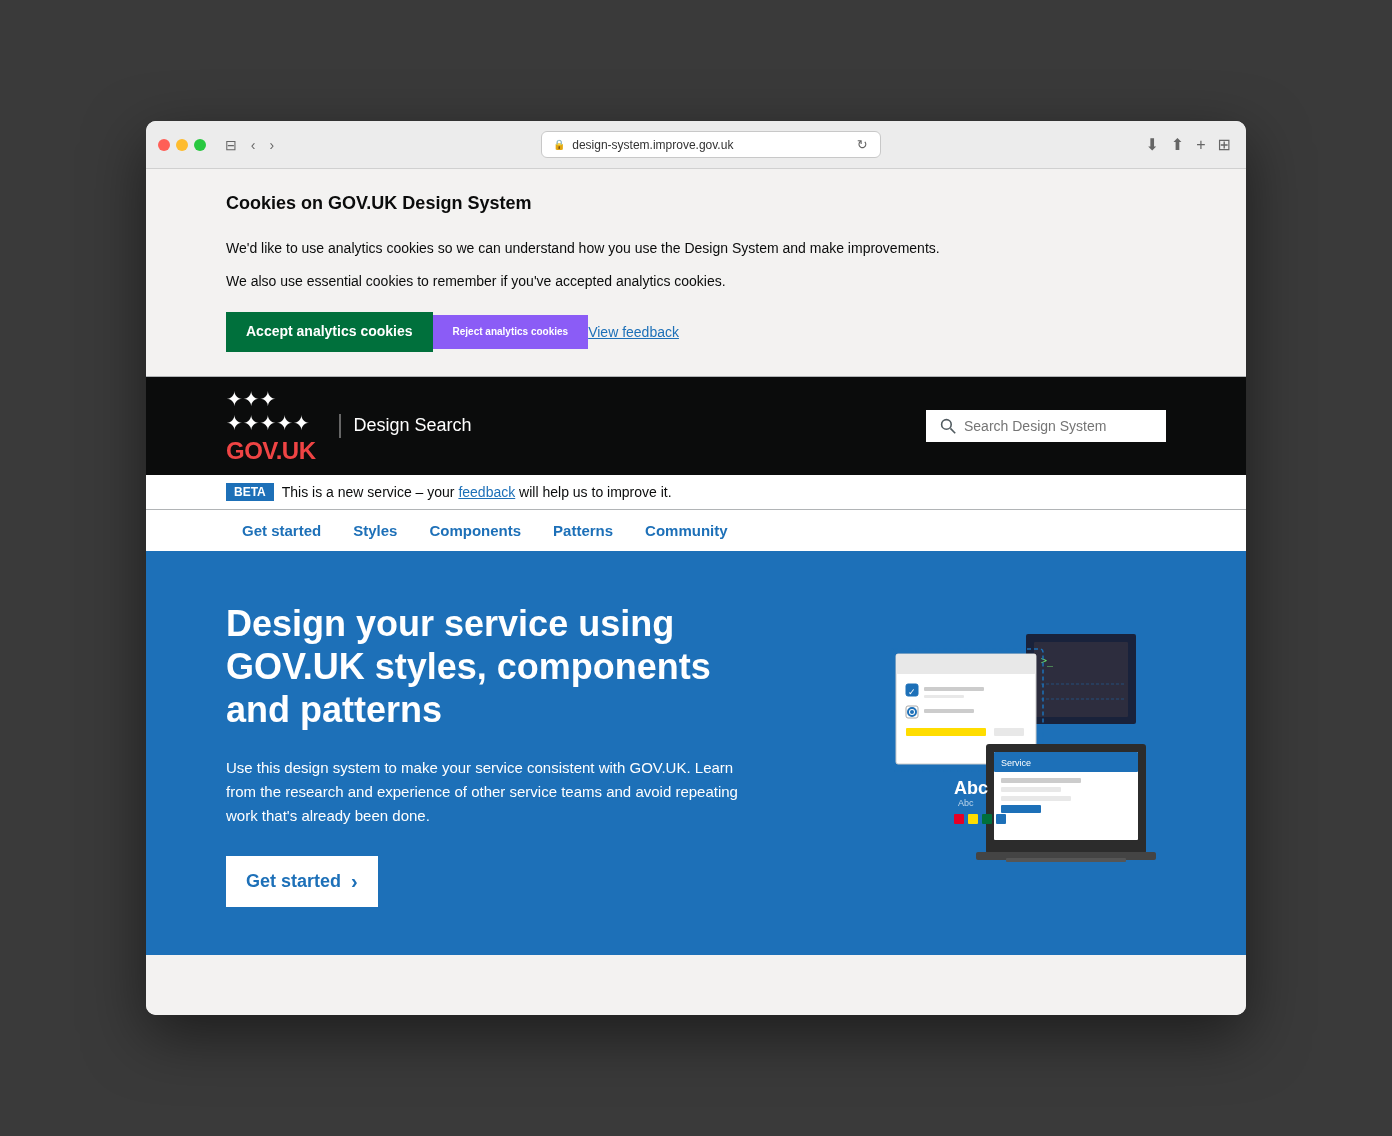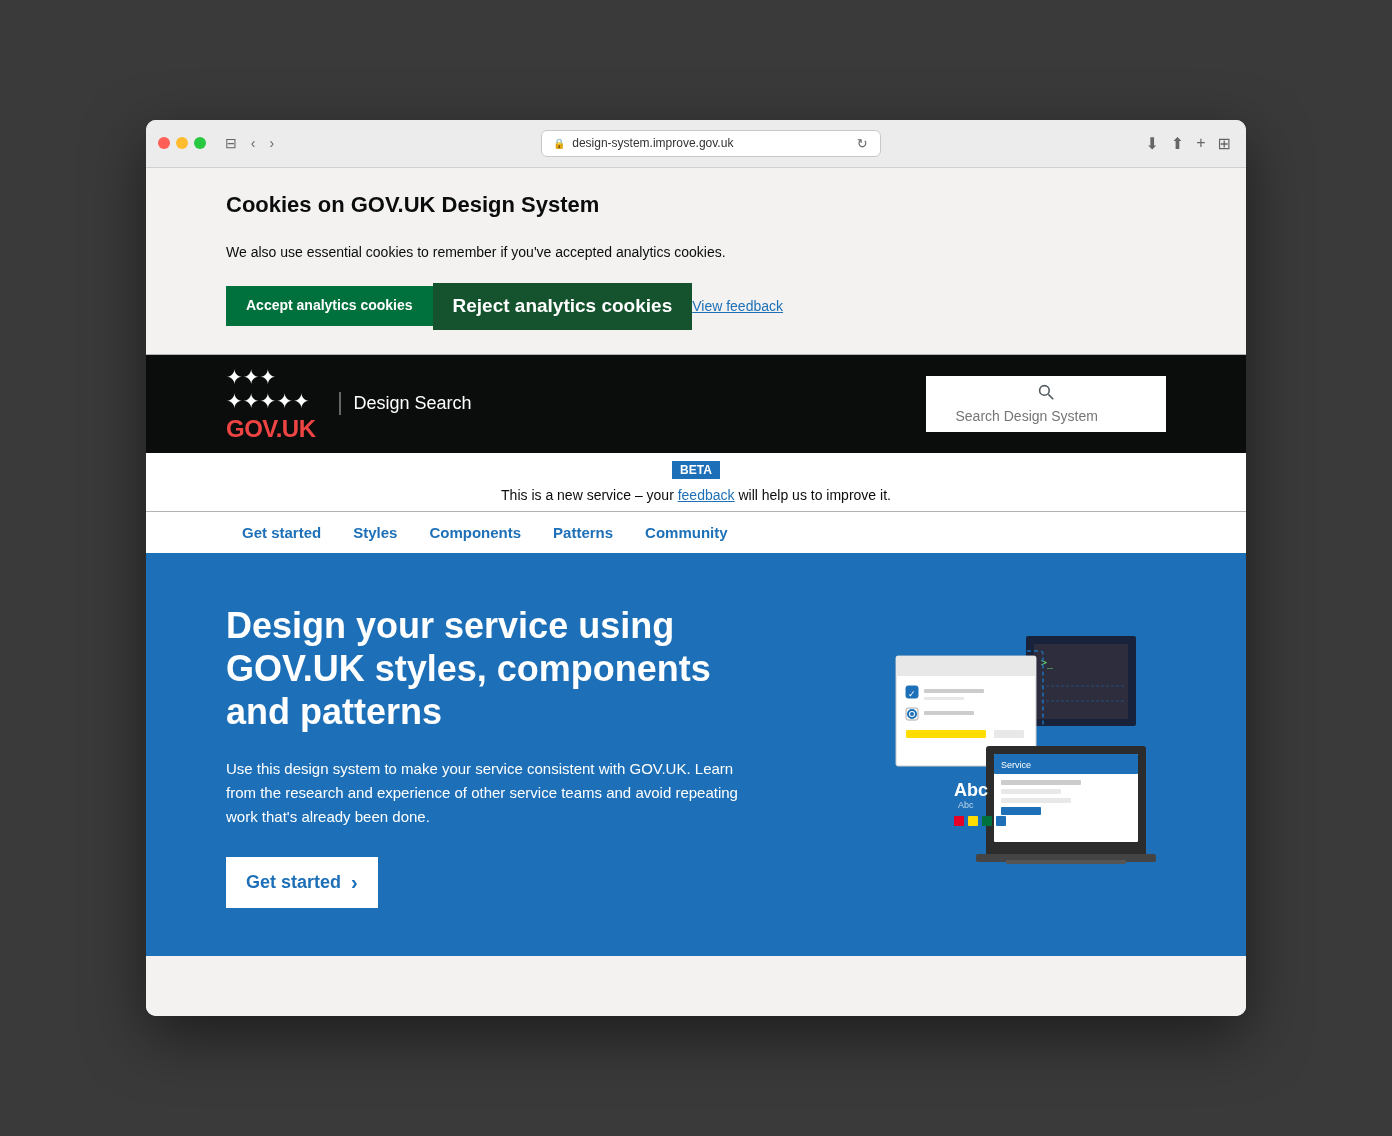--- a/index.html
+++ b/index.html
@@ -103,21 +103,21 @@
     }
 
     
     .cookie-banner {
       background: #f3f2f1;
       padding: 24px 80px;
       border-bottom: 1px solid #b1b4b6;
     }
 
     .cookie-banner h2 {
-      font-size: 22px;
+      font-size: 18px;
       font-weight: 700;
       color: #0b0c0c;
       margin-bottom: 24px;
       font-family: "GDS Transport", Arial, sans-serif;
     }
 
     .cookie-banner p {
       font-size: 14px;
       color: #0b0c0c;
       margin-bottom: 12px;
@@ -137,25 +137,25 @@
       padding: 10px 20px;
       font-size: 14px;
       font-weight: 600;
       cursor: pointer;
       font-family: Arial, sans-serif;
       line-height: 1.4;
       min-width: 150px;
     }
 
     .btn-reject {
-      background: #14532d;
+      background: #8b5cf6;
       color: white;
       border: none;
       padding: 10px 20px;
-      font-size: 19px;
+      font-size: 10px;
       font-weight: 600;
       cursor: pointer;
       font-family: Arial, sans-serif;
       line-height: 1.4;
       min-width: 150px;
     }
 
     .view-cookies-link {
       color: #1d70b8;
       text-decoration: underline;
@@ -218,21 +218,20 @@
     }
 
     .search-box {
       display: flex;
       align-items: center;
       background: white;
       border: 2px solid white;
       padding: 6px 12px;
       gap: 8px;
       width: 240px;
-      flex-direction: column;
     }
 
     .search-icon-svg {
       width: 16px;
       height: 16px;
       color: #505a5f;
     }
 
     .search-input {
       border: none;
@@ -245,21 +244,20 @@
 
     
     .beta-banner {
       background: white;
       border-bottom: 1px solid #b1b4b6;
       padding: 8px 80px;
       display: flex;
       align-items: center;
       gap: 8px;
       font-size: 14px;
-      flex-direction: column;
     }
 
     .beta-tag {
       background: #1d70b8;
       color: white;
       font-size: 12px;
       font-weight: 700;
       padding: 2px 8px;
       font-family: Arial, sans-serif;
     }
@@ -387,20 +385,21 @@
     <div class="browser-actions">
       <button class="browser-action-btn">⬇</button>
       <button class="browser-action-btn">⬆</button>
       <button class="browser-action-btn">+</button>
       <button class="browser-action-btn">⊞</button>
     </div>
   </div>
 
   <div class="cookie-banner">
     <h2>Cookies on GOV.UK Design System</h2>
+    <p>We'd like to use analytics cookies so we can understand how you use the Design System and make improvements.</p>
     <p>We also use essential cookies to remember if you've accepted analytics cookies.</p>
     <div class="cookie-buttons">
       <button class="btn-accept">Accept analytics cookies</button>
       <button class="btn-reject">Reject analytics cookies</button>
       <a href="#" class="view-cookies-link">View feedback</a>
     </div>
   </div>
 
   <div class="site-header">
     <div class="header-left">

